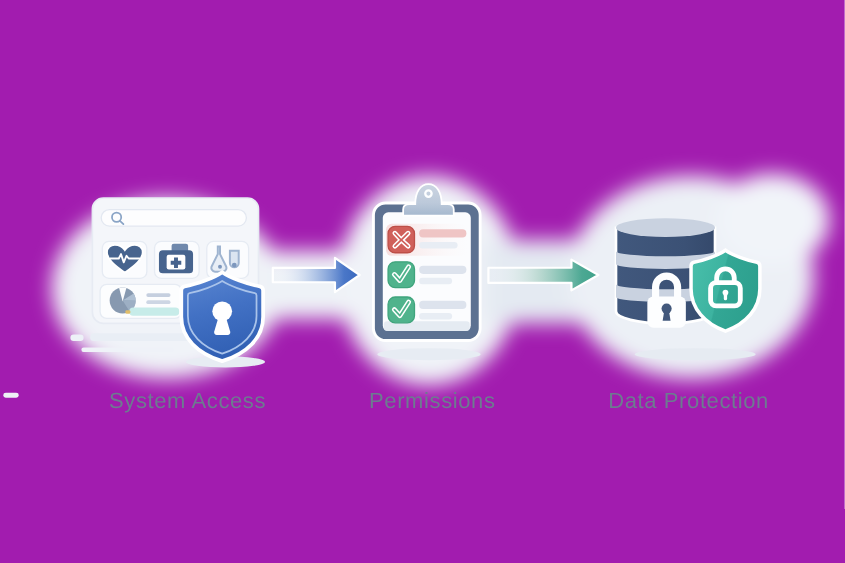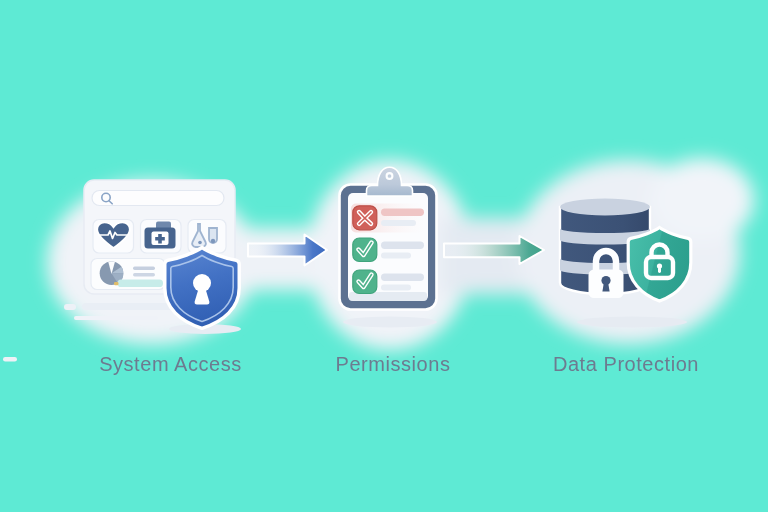--- a/index.html
+++ b/index.html
@@ -1,16 +1,16 @@
 <!DOCTYPE html>
 <html><head>
 <meta charset="utf-8">
 <style>
   html,body{margin:0;padding:0;background:#ffffff;}
-  #canvas{position:relative;width:768px;height:512px;background:#5eead4;overflow:hidden;
+  #canvas{position:relative;width:768px;height:512px;background:#a21caf;overflow:hidden;
           font-family:"Liberation Sans", sans-serif;}
 </style>
 </head>
 <body>
 <div id="canvas">
 <svg width="768" height="512" viewBox="0 0 768 512" xmlns="http://www.w3.org/2000/svg">
   <defs>
     <filter id="soft" x="-50%" y="-50%" width="200%" height="200%">
       <feGaussianBlur stdDeviation="9"></feGaussianBlur>
     </filter>

